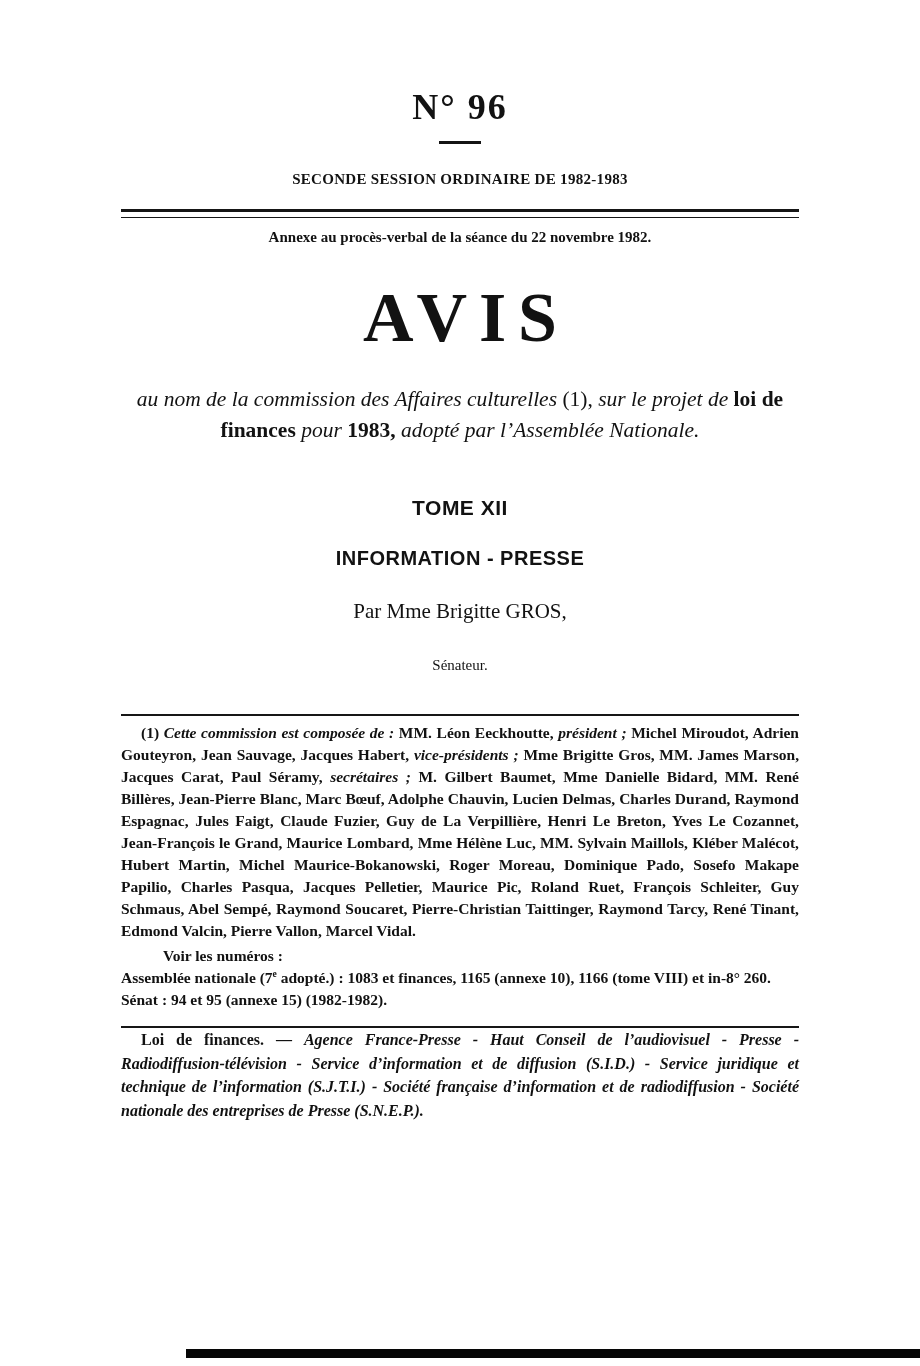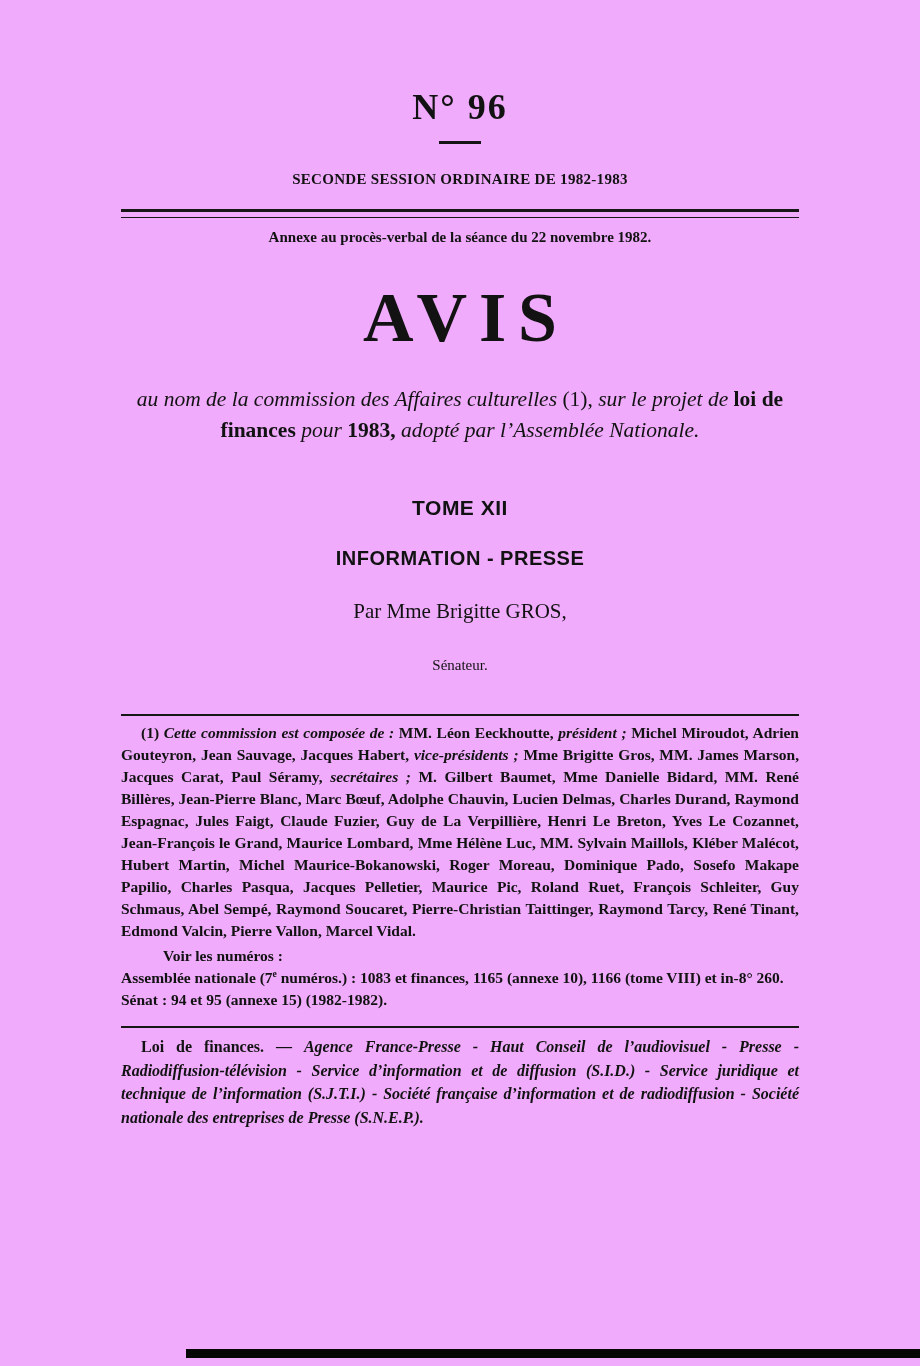--- a/index.html
+++ b/index.html
@@ -1,20 +1,20 @@
 <!DOCTYPE html>
 <html lang="fr"><head>
 <meta charset="utf-8">
 <style>
   html,body{margin:0;padding:0;background:#d8d8d4;}
   .page{
     position:relative;
     width:920px;height:1366px;
     margin:0 auto;
-    background:#f0abfc;
+    background:#ffffff;
     color:#121212;
     font-family:"Liberation Serif","DejaVu Serif",serif;
     overflow:hidden;
   }
   .content{
     width:678px;
     margin:0 auto;
     padding-top:86px;
     text-align:center;
   }
@@ -80,21 +80,20 @@
   .refs-heading{
     margin-top:3px;padding-left:42px;
   }
   .ref-line{
     text-align:justify;
   }
   .refs-sep{
     margin-top:15px;border-top:2px solid #161616;
   }
   .subjects{
-    margin-top:7px;
     text-align:justify;
     font-size:16px;line-height:23.5px;
     text-indent:20px;
   }
   .bottom-bar{
     position:absolute;left:186px;right:0;bottom:8px;height:9px;background:#060606;
   }
   .seg-i{font-style:italic;}
   .seg-b{font-weight:700;font-style:normal;}
   .seg-bi{font-weight:700;font-style:italic;}
@@ -128,21 +127,21 @@
     <div class="author">Par Mme Brigitte GROS,</div>
 
     <div class="role">Sénateur.</div>
 
     <div class="footnote-sep"></div>
 
     <div class="footnote"><span>(1) </span><span class="seg-i">Cette commission est composée de : </span><span>MM. Léon Eeckhoutte, </span><span class="seg-i">président ; </span><span>Michel Miroudot, Adrien Gouteyron, Jean Sauvage, Jacques Habert, </span><span class="seg-i">vice-présidents ; </span><span>Mme Brigitte Gros, MM. James Marson, Jacques Carat, Paul Séramy, </span><span class="seg-i">secrétaires ; </span><span>M. Gilbert Baumet, Mme Danielle Bidard, MM. René Billères, Jean-Pierre Blanc, Marc Bœuf, Adolphe Chauvin, Lucien Delmas, Charles Durand, Raymond Espagnac, Jules Faigt, Claude Fuzier, Guy de La Verpillière, Henri Le Breton, Yves Le Cozannet, Jean-François le Grand, Maurice Lombard, Mme Hélène Luc, MM. Sylvain Maillols, Kléber Malécot, Hubert Martin, Michel Maurice-Bokanowski, Roger Moreau, Dominique Pado, Sosefo Makape Papilio, Charles Pasqua, Jacques Pelletier, Maurice Pic, Roland Ruet, François Schleiter, Guy Schmaus, Abel Sempé, Raymond Soucaret, Pierre-Christian Taittinger, Raymond Tarcy, René Tinant, Edmond Valcin, Pierre Vallon, Marcel Vidal.</span></div>
 
     <div class="refs">
       <div class="refs-heading">Voir les numéros :</div>
-      <div class="ref-line"><span class="seg-b">Assemblée nationale </span><span>(7</span><span class="seg-sup">e</span><span> numéros.) : </span><span class="seg-b">1083 </span><span>et finances, </span><span class="seg-b">1165 </span><span>(annexe 10), </span><span class="seg-b">1166 </span><span>(tome VIII) et </span><span class="seg-b">in-8° 260.</span></div>
+      <div class="ref-line"><span class="seg-b">Assemblée nationale </span><span>(7</span><span class="seg-sup">e</span><span> adopté.) : </span><span class="seg-b">1083 </span><span>et finances, </span><span class="seg-b">1165 </span><span>(annexe 10), </span><span class="seg-b">1166 </span><span>(tome VIII) et </span><span class="seg-b">in-8° 260.</span></div>
       <div class="ref-line"><span class="seg-b">Sénat : </span><span class="seg-b">94 </span><span>et </span><span class="seg-b">95 </span><span>(annexe 15) (1982-1982).</span></div>
     </div>
 
     <div class="refs-sep"></div>
 
     <div class="subjects"><span class="seg-b">Loi de finances. — </span><span class="seg-bi">Agence France-Presse - Haut Conseil de l’audiovisuel - Presse - Radiodiffusion-télévision - Service d’information et de diffusion (S.I.D.) - Service juridique et technique de l’information (S.J.T.I.) - Société française d’information et de radiodiffusion - Société nationale des entreprises de Presse (S.N.E.P.).</span></div>
 
   </div>
 
   <div class="bottom-bar"></div>

